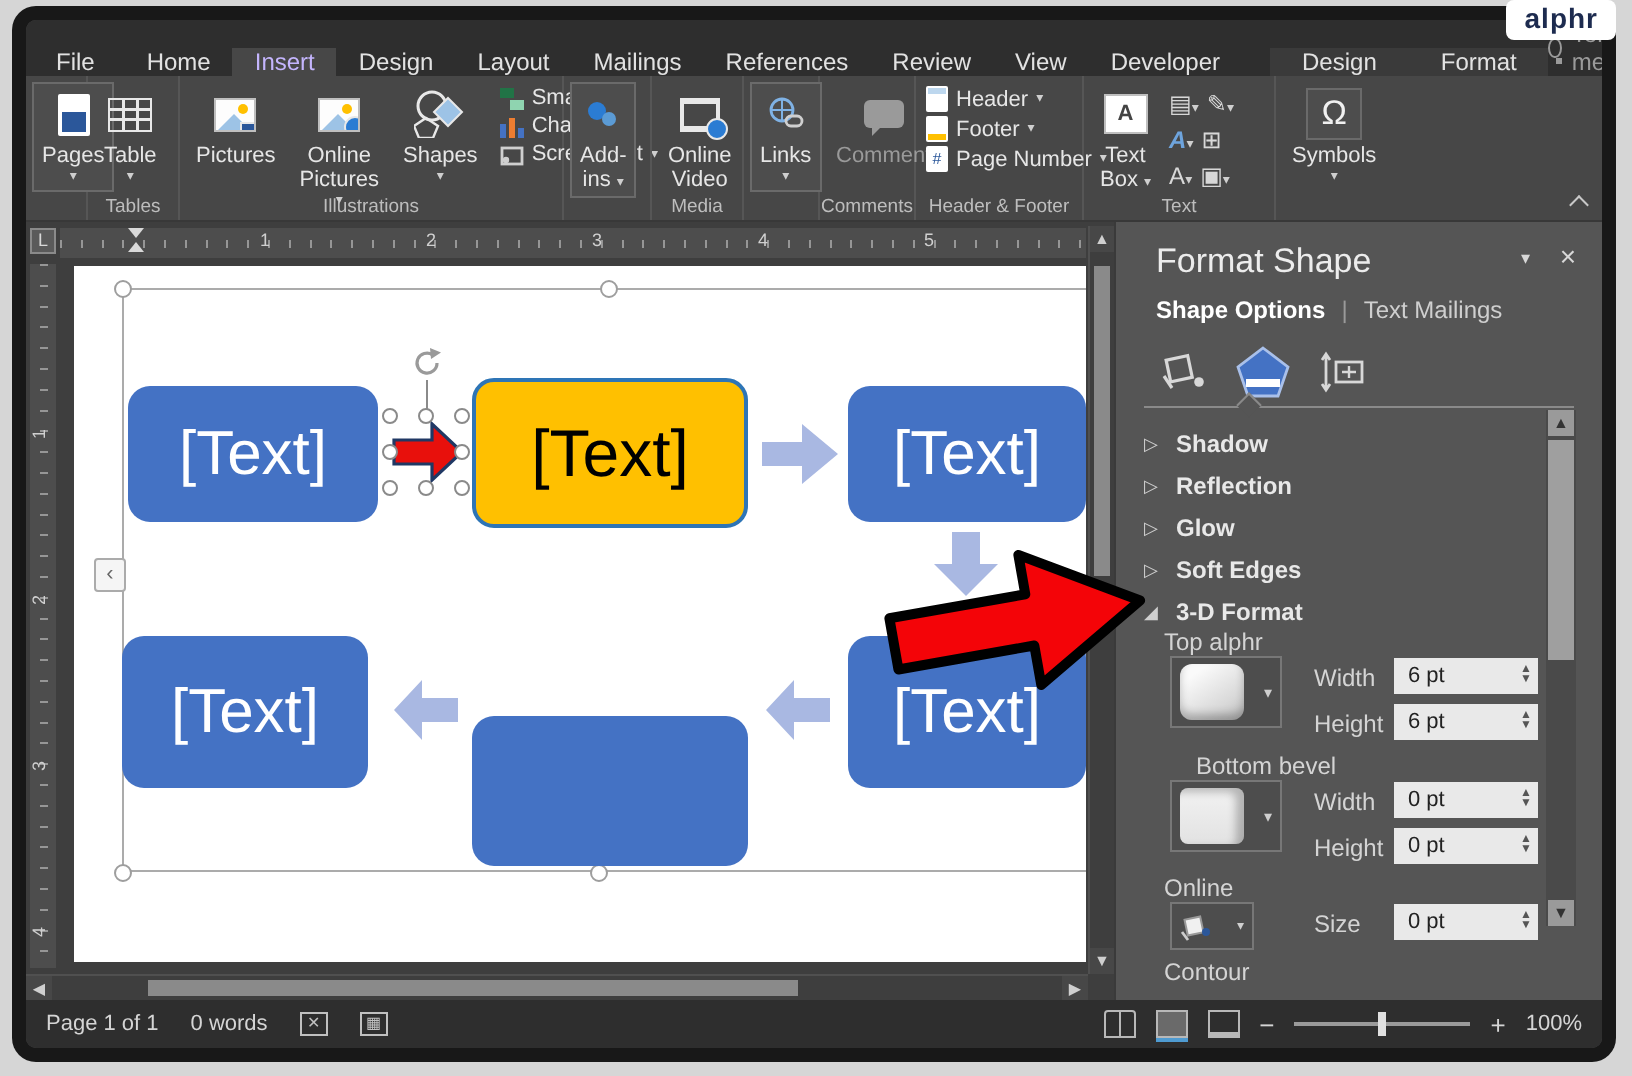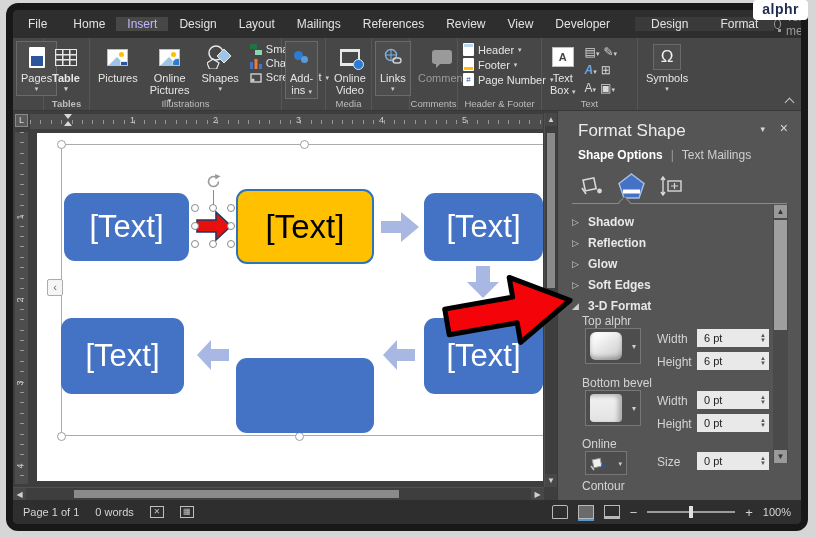--- a/index.html
+++ b/index.html
@@ -5,21 +5,21 @@
   * { margin:0; padding:0; box-sizing:border-box; }
   html,body { width:816px; height:538px; }
   body { font-family:"Liberation Sans", sans-serif; background:#d6d6d6; position:relative; overflow:hidden; }
 
   
   .frame { position:absolute; left:6px; top:3px; width:802px; height:528px; background:#181818; border-radius:12px; }
   .window { position:absolute; inset:7px; background:#474747; border-radius:5px; overflow:hidden; }
   .badge { position:absolute; right:8px; top:0px; background:#ffffff; color:#1d2b4f; font-weight:bold; font-size:14px; padding:1px 9px 3px; border-radius:4px; z-index:99; letter-spacing:.5px; }
 
   
-  .tabbar { position:absolute; left:0; top:0; right:0; height:28px; background:#2e2e2e; display:flex; align-items:center; font-size:12px; color:#e2e2e2; }
+  .tabbar { position:absolute; left:0; top:0; right:0; height:28px; background:#2e2e2e; display:flex; align-items:flex-end; font-size:12px; color:#e2e2e2; }
   .tab { display:flex; align-items:center; padding:0 11px; cursor:default; white-space:nowrap; }
   .tab.file { padding:0 15px; }
   .tab.active { background:#474747; color:#c4b5fd; }
   .ctx { display:flex; background:#3a3a3a; margin-left:14px; }
   .ctx .tab { padding:0 16px; }
   .tabbar-right { margin-left:auto; display:flex; align-items:center; gap:14px; padding-right:14px; }
   .tellme { display:flex; align-items:center; gap:5px; color:#9a9a9a; }
   .bulb { width:10px; height:10px; border:1.4px solid #9a9a9a; border-radius:50%; position:relative; }
   .bulb:after { content:""; position:absolute; left:2.5px; top:9px; width:3px; height:3px; background:#9a9a9a; }
 
@@ -183,21 +183,21 @@
         <div class="bigbtn boxed">
           <span class="ic">
                 <span class="pgicon"></span>
               </span>
           <span>Pages</span>
           <span class="caret">▾</span>
         </div>
       </div>
     </div>
 
-    <div class="rgroup" style="width:46px;font-weight:bold;">
+    <div class="rgroup" style="width:46px;">
       <div class="gcontent">
         <div class="bigbtn">
           <span class="ic">
                 <span class="tbicon"></span>
               </span>
           <span>Table</span>
           <span class="caret">▾</span>
         </div>
       </div>
       <div class="rgroup-label">Tables</div>
@@ -558,21 +558,21 @@
       </div>
       <div class="p-sub" style="left:99px; top:244px;">Height</div>
       <div class="spin" style="left:139px; top:241px;">
         <span>6 pt</span>
         <span class="arrows">
               <span>▲</span>
               <span>▼</span>
             </span>
       </div>
 
-      <div class="p-sub" style="left:24px; top:265px;">Bottom bevel</div>
+      <div class="p-sub" style="left:40px; top:265px;">Bottom bevel</div>
       <div class="bevel-btn" style="left:27px; top:279px;">
         <span class="bevel-prev flat"></span>
         <span class="caret">▾</span>
       </div>
       <div class="p-sub" style="left:99px; top:283px;">Width</div>
       <div class="spin" style="left:139px; top:280px;">
         <span>0 pt</span>
         <span class="arrows">
               <span>▲</span>
               <span>▼</span>

